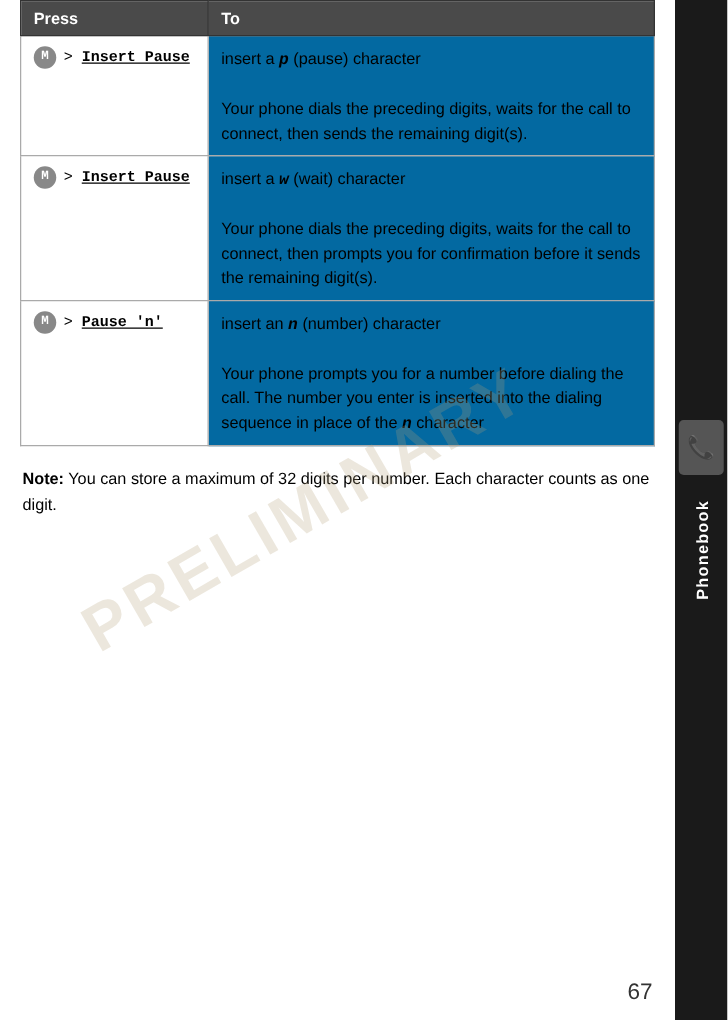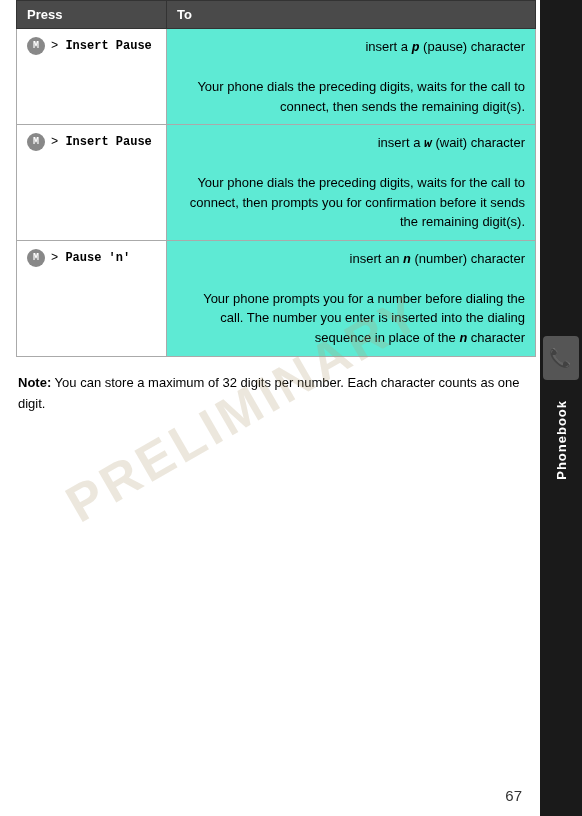--- a/index.html
+++ b/index.html
@@ -57,21 +57,21 @@
       transform: rotate(180deg);
       color: #fff;
       font-size: 13px;
       font-weight: bold;
       letter-spacing: 1px;
     }
 
     
     .main-content {
       margin-right: 42px;
-      padding: 0 4px 16px 16px;
+      padding: 0 16px 16px 16px;
     }
 
     
     .data-table {
       width: 100%;
       border-collapse: collapse;
       margin-top: 0;
     }
 
     .data-table thead tr th {
@@ -94,41 +94,41 @@
 
     .data-table tbody tr td:first-child {
       width: 150px;
       white-space: nowrap;
       font-family: 'Courier New', monospace;
       font-size: 12px;
       background: #fff;
     }
 
     .data-table tbody tr td:last-child {
-      background: #5eead4;
-      text-align: right;
+      background: #0369a1;
     }
 
     .menu-key {
       display: inline-block;
       background: #888;
       color: #fff;
       border-radius: 50%;
       width: 18px;
       height: 18px;
       text-align: center;
       line-height: 18px;
       font-size: 10px;
       font-weight: bold;
       margin-right: 2px;
     }
 
     .mono {
       font-family: 'Courier New', monospace;
       font-weight: bold;
+      text-decoration: underline;
     }
 
     .bold-mono {
       font-family: 'Courier New', monospace;
       font-weight: bold;
       font-style: italic;
     }
 
     
     .note-section {
@@ -141,21 +141,21 @@
     .note-bold {
       font-weight: bold;
       margin-top: 31px;
     }
 
     
     .page-number {
       position: absolute;
       bottom: 12px;
       right: 60px;
-      font-size: 15px;
+      font-size: 18px;
       color: #333;
     }
 
     
     .watermark {
       position: absolute;
       top: 50%;
       left: 42%;
       transform: translate(-50%, -50%) rotate(-30deg);
       font-size: 52px;

